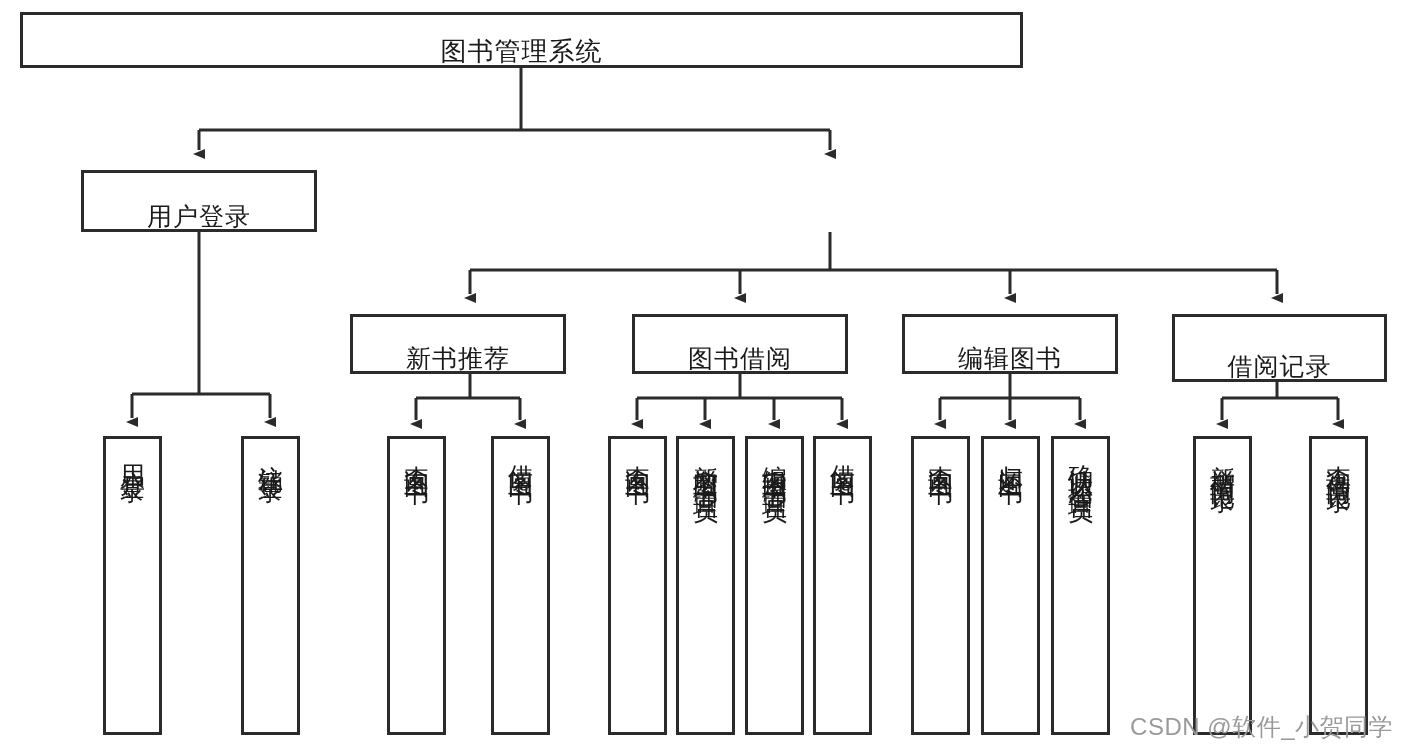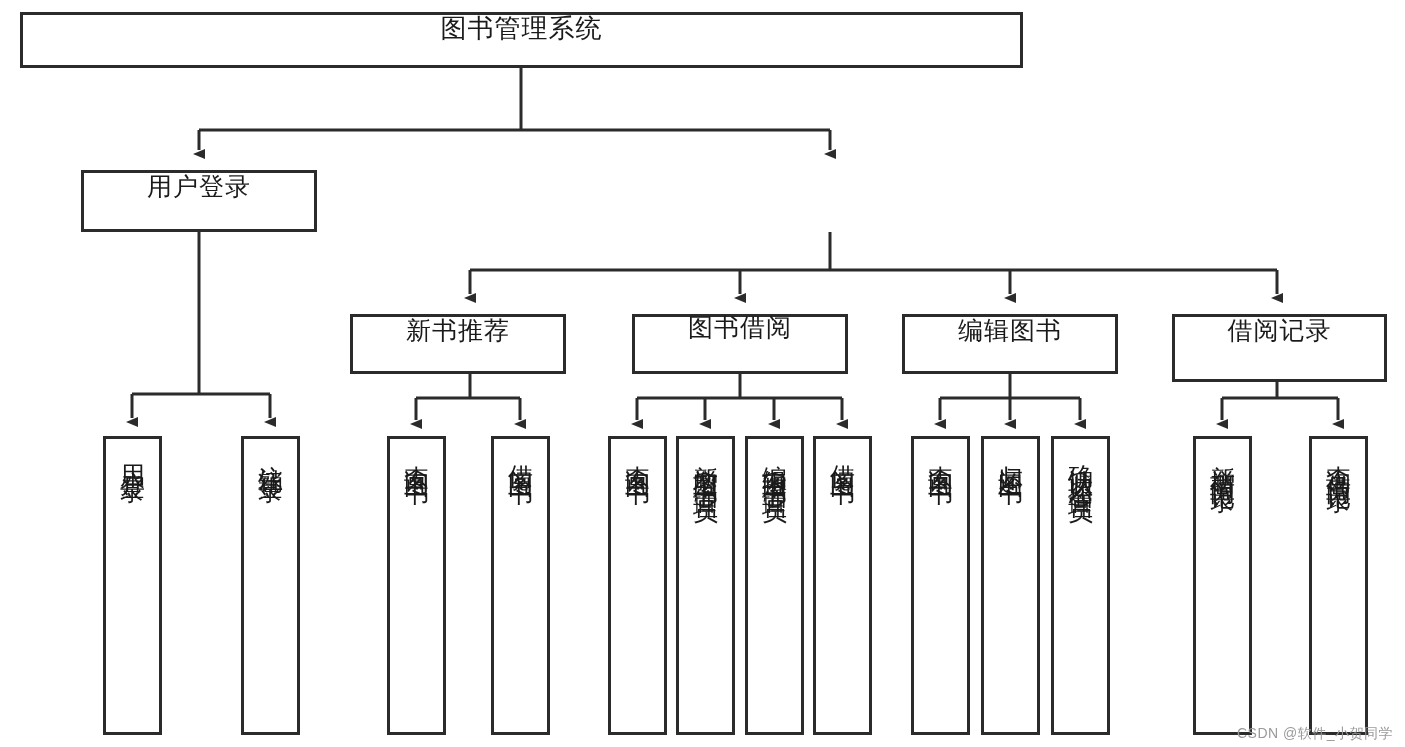--- a/index.html
+++ b/index.html
@@ -23,21 +23,21 @@
     top: 0;
     width: 1405px;
     height: 747px;
   }
   .node {
     position: absolute;
     box-sizing: border-box;
     background: #ffffff;
     border: 3px solid #2b2b2b;
     display: flex;
-    align-items: flex-start;
+    align-items: flex-end;
     justify-content: center;
     z-index: 2;
   }
   .node-label {
     color: #1a1a1a;
     text-align: center;
     line-height: 1.05;
     white-space: pre;
   }
   .node.horizontal .node-label {
@@ -58,21 +58,21 @@
     display: block;
     margin: 0 auto;
   }
   .node.title .node-label {
     font-size: 26px;
   }
   #watermark {
     position: absolute;
     right: 12px;
     bottom: 4px;
-    font-size: 14px;
+    font-size: 24px;
     color: #9a9a9a;
     letter-spacing: 0.5px;
     z-index: 5;
     white-space: nowrap;
   }
 </style>
 </head>
 <body>
 
 <div id="canvas">
@@ -133,21 +133,21 @@
 
   <div class="node horizontal" style="left:81px; top:170px; width:236px; height:62px;">
     <span class="node-label">用户登录</span>
   </div>
 
 
   <div class="node horizontal" style="left:350px; top:314px; width:216px; height:60px;">
     <span class="node-label">新书推荐</span>
   </div>
 
-  <div class="node horizontal" style="left:632px; top:314px; width:216px; height:60px;font-family:Liberation Mono, monospace;">
+  <div class="node horizontal" style="left:632px; top:314px; width:216px; height:60px;">
     <span class="node-label">图书借阅</span>
   </div>
 
   <div class="node horizontal" style="left:902px; top:314px; width:216px; height:60px;">
     <span class="node-label">编辑图书</span>
   </div>
 
   <div class="node horizontal" style="left:1172px; top:314px; width:215px; height:68px;">
     <span class="node-label">借阅记录</span>
   </div>

